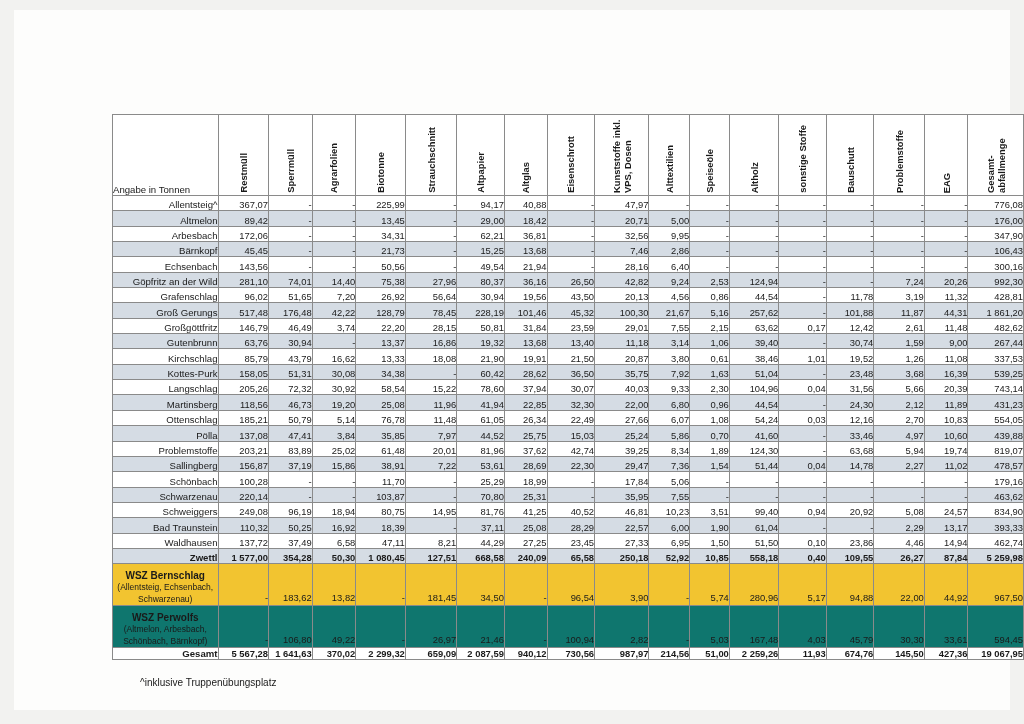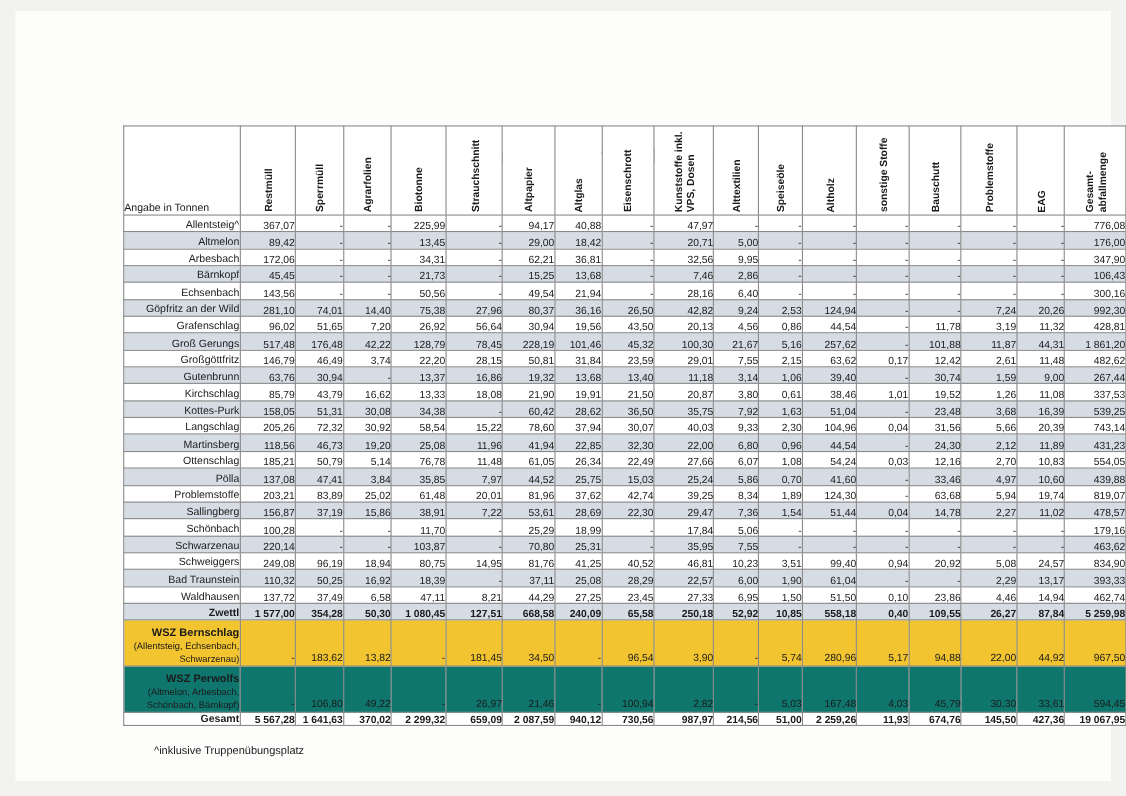--- a/index.html
+++ b/index.html
@@ -115,21 +115,21 @@
     background: #ffffff;
     font-weight: bold;
     border-top: 1.6px solid #555;
   }
   tr.total td.num { font-weight: bold; }
 
   tr.zwettl td { background: #d5dce4; font-weight: bold; }
 
   
   td.wsz-name {
-    text-align: right;
+    text-align: center;
     padding: 2px 0 2px 3px;
     vertical-align: top;
     font-size: 9.3px;
     line-height: 11.6px;
   }
   td.wsz-name .big { font-weight: bold; font-size: 10px; display:block; margin-bottom:1px;}
   td.wsz-name .sub { font-weight: normal; font-size: 8.5px; display:block; line-height: 11.4px;}
   tr.wsz-yellow td { background: #f2c430; height: 39px; }
   tr.wsz-green  td { background: #0f766e; height: 39px; }
   tr.wsz-yellow td.num, tr.wsz-green td.num { vertical-align: bottom; padding-bottom: 2px; }

